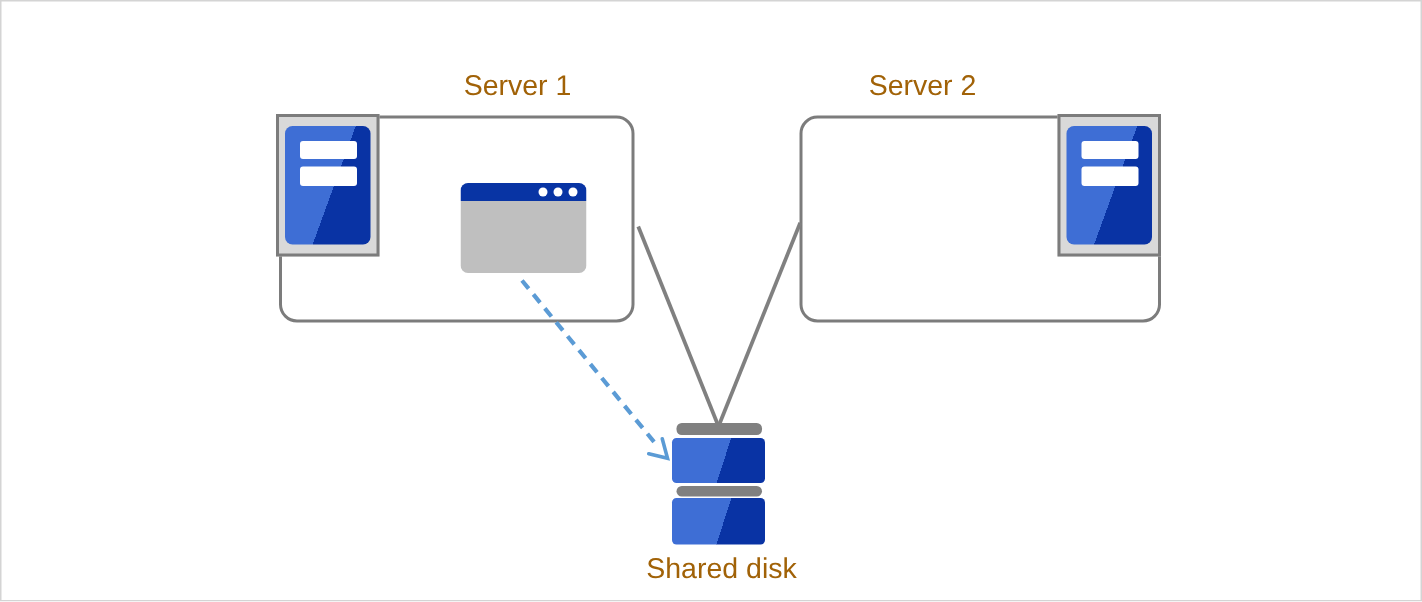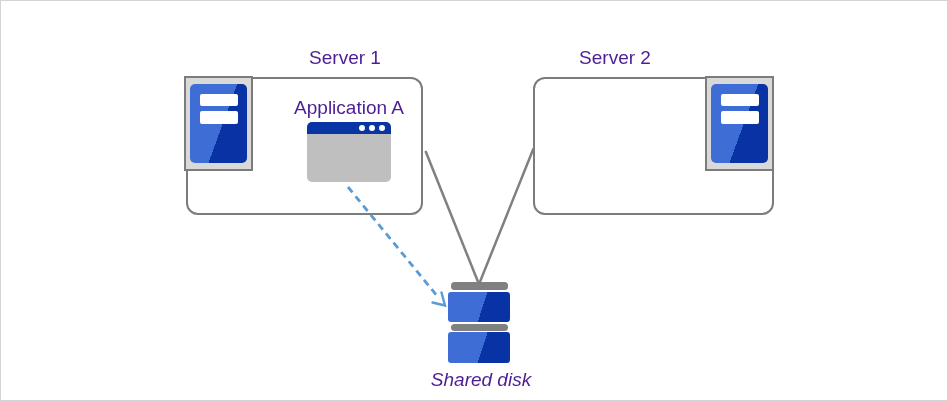--- a/index.html
+++ b/index.html
@@ -8,26 +8,26 @@
     width:946px; height:399px;
     border:1px solid var(--canvas_border,#d4d4d4);
     background:#fff;
     font-family:"Liberation Sans", sans-serif;
     overflow:hidden;
   }
   .lbl {
     position:absolute;
     transform:translateX(-50%);
     font-size:19px; line-height:21px;
-    color:#4c1d95; white-space:nowrap;
+    color:#a16207; white-space:nowrap;
   }
   #lbl-server1 { left:344px; top:46px; }
   #lbl-server2 { left:614px; top:46px;text-align:center; }
   #lbl-app     { left:348px; top:96px; }
-  #lbl-disk    { left:480px; top:368px;font-style:italic; }
+  #lbl-disk    { left:480px; top:368px; }
 
   .box {
     position:absolute;
     background:#fff;
     border:2.5px solid var(--box_border,#7c7c7c);
     border-radius:12px;
   }
   #box-server1 { left:185px; top:76px; width:233px; height:134px; }
   #box-server2 { left:532px; top:76px; width:237px; height:134px; }
 
@@ -91,21 +91,20 @@
 
   <svg class="lines" viewBox="0 0 946 399">
     <path class="gline" d="M424.5,150 L477.5,282"></path>
     <path class="gline" d="M532.5,147.5 L478.5,282"></path>
     <path class="arrow" d="M347,186 L437,296"></path>
     <path class="arrowhead" d="M431.5,301.5 L444,304.5 L440.5,291.5"></path>
   </svg>
 
   <div class="lbl" id="lbl-server1">Server 1</div>
   <div class="lbl" id="lbl-server2">Server 2</div>
-  <div class="lbl" id="lbl-app">Application A</div>
   <div class="lbl" id="lbl-disk">Shared disk</div>
 
   <div class="server-icon" id="server-icon-1">
     <div class="tower">
       <div class="slat slat1"></div>
       <div class="slat slat2"></div>
     </div>
   </div>
 
   <div class="server-icon" id="server-icon-2">

